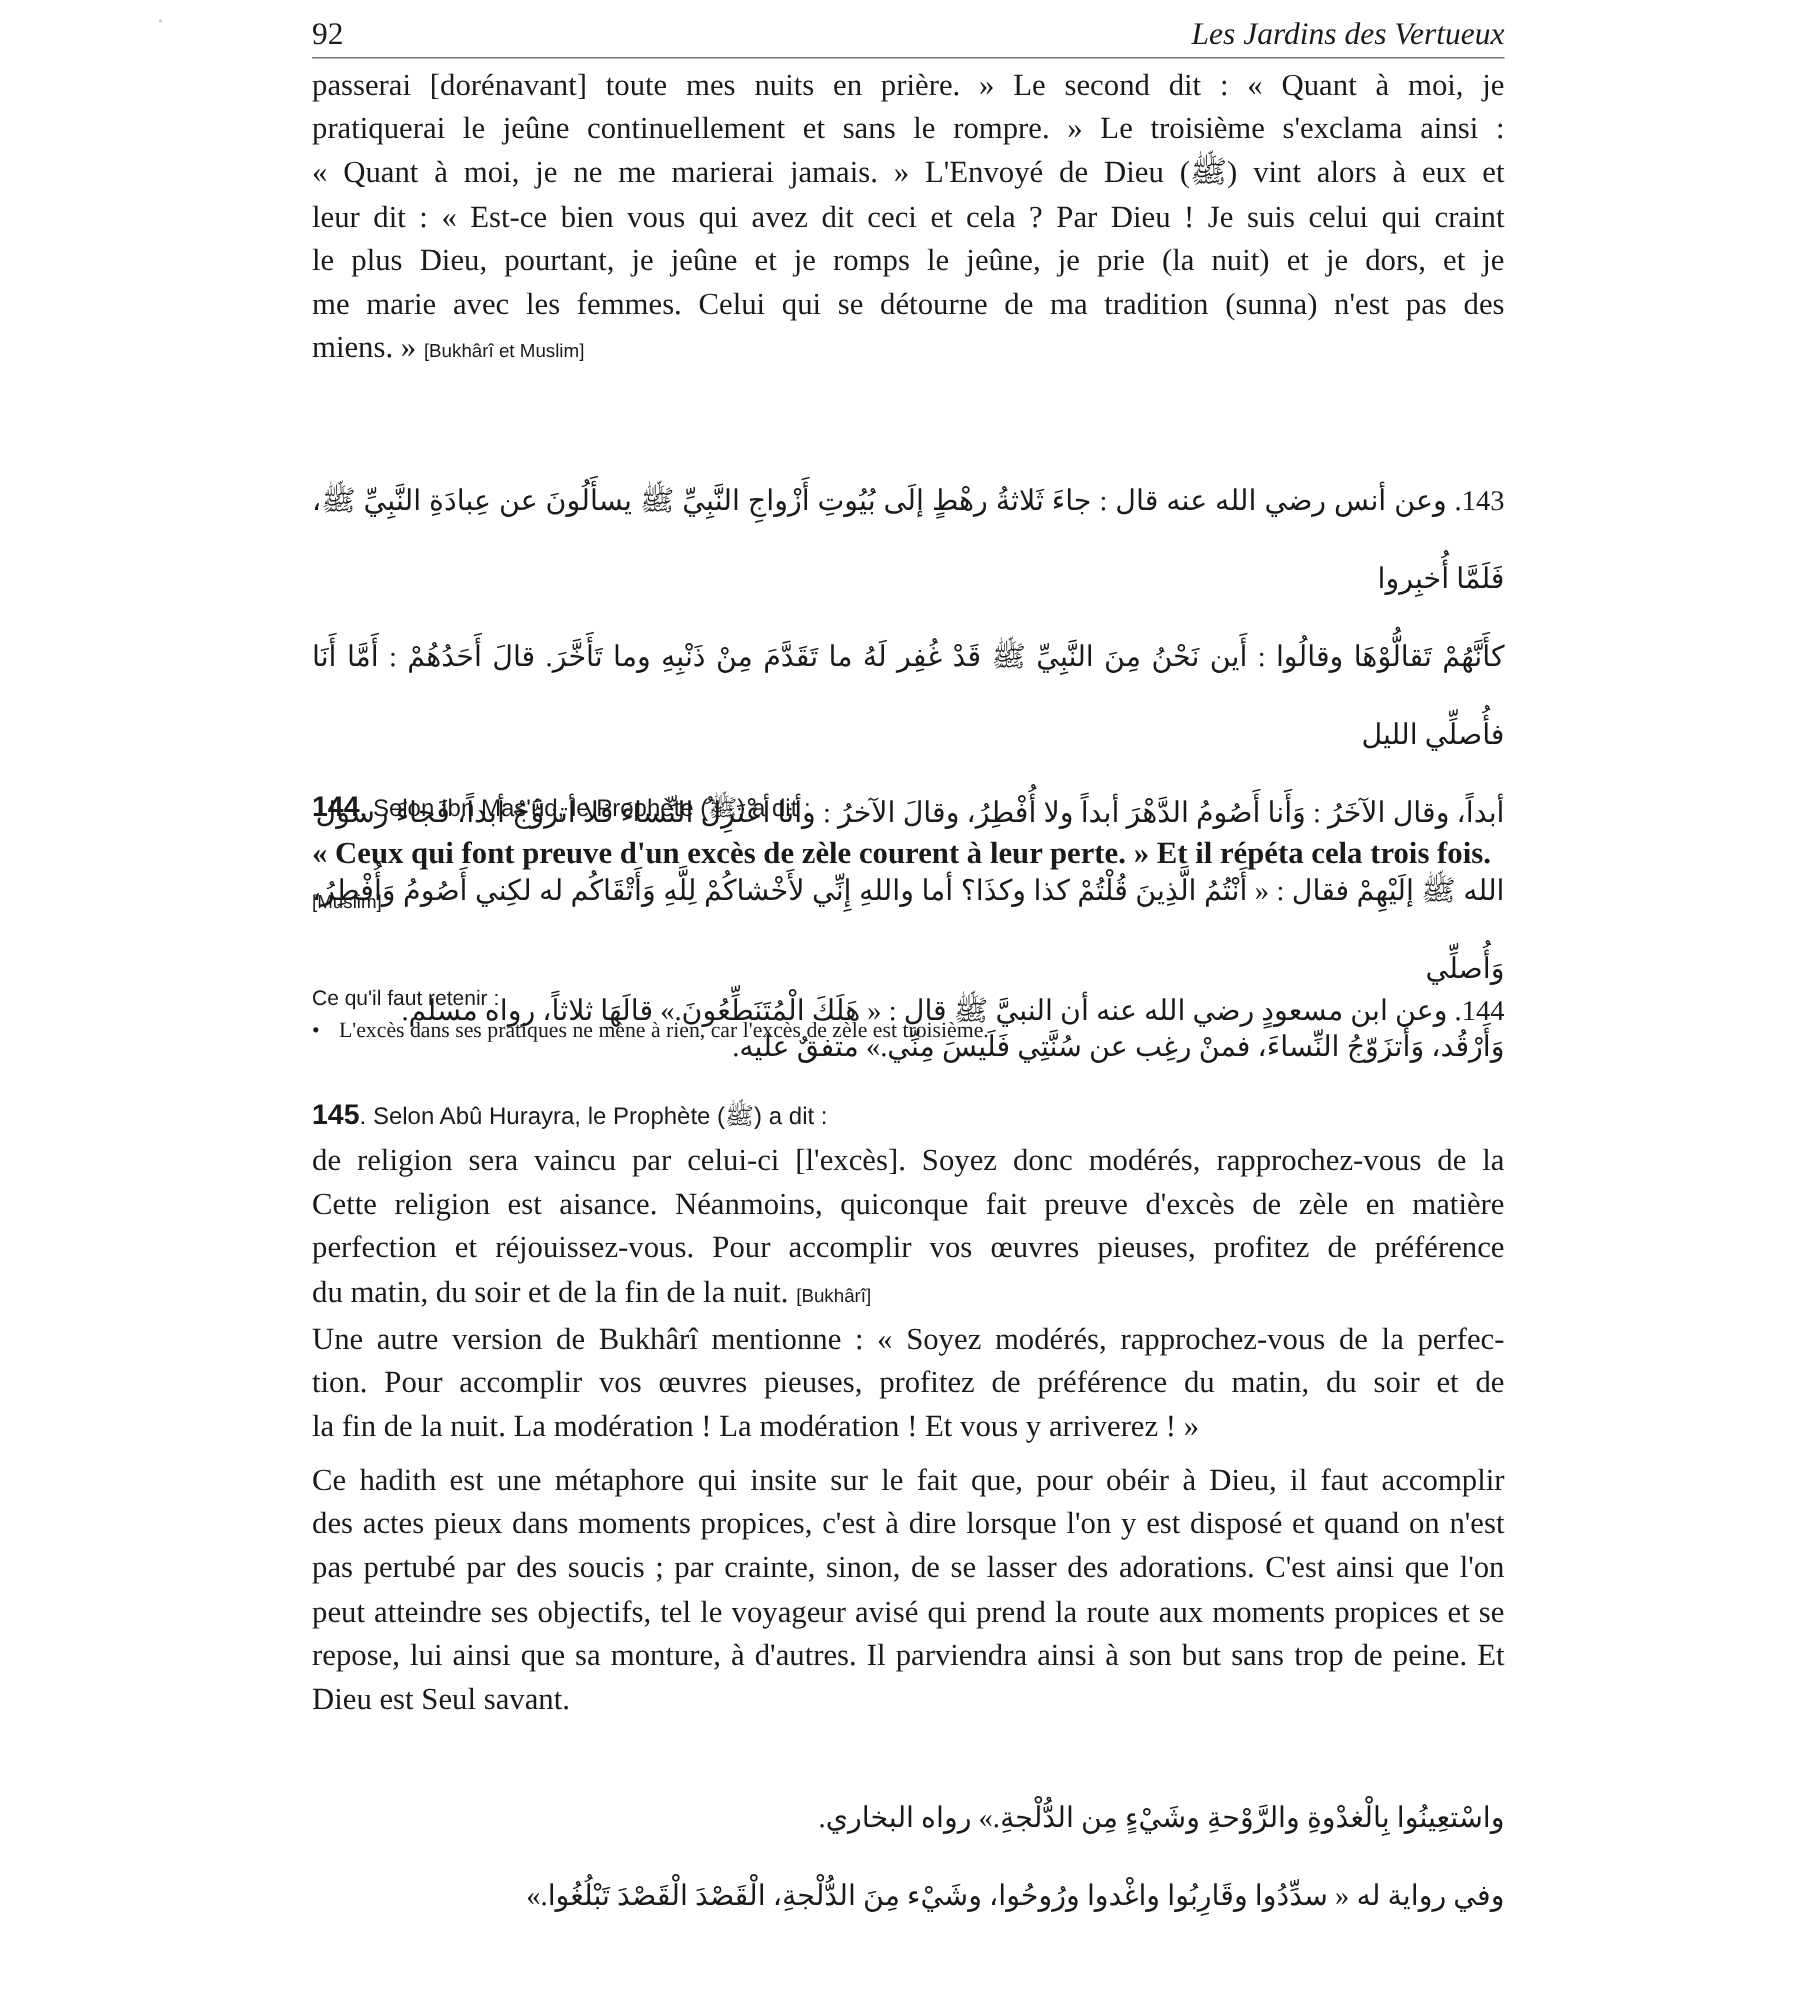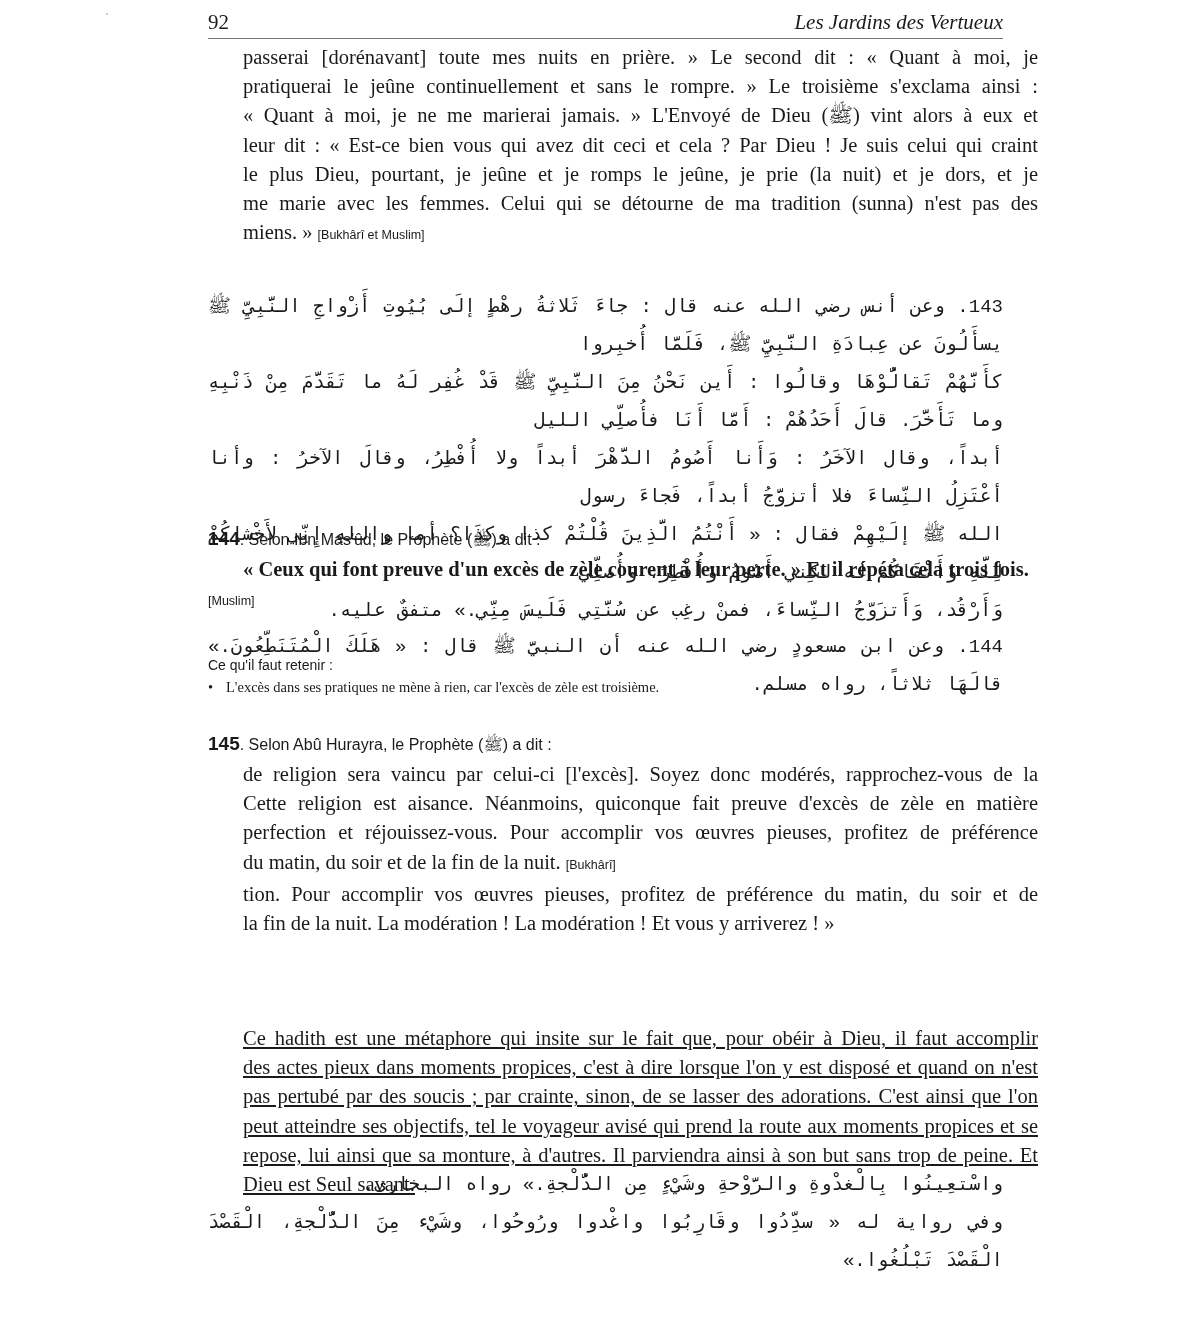--- a/index.html
+++ b/index.html
@@ -3,24 +3,24 @@
   <meta charset="utf-8">
   <style>
     html, body { margin: 0; padding: 0; background: #ffffff; }
     body { width: 1200px; height: 1328px; position: relative; overflow: hidden; color: #1a1a1a; }
     .page { position: absolute; left: 208px; top: 0; width: 795px; }
     .header { position: absolute; left: 0; top: 8px; width: 795px; height: 28px;
       font-family: "Liberation Serif", serif; font-size: 21px; }
     .header .pn { position: absolute; left: 0; top: 2px; }
     .header .rt { position: absolute; right: 0; top: 2px; font-style: italic; }
     .rule { position: absolute; left: 0; top: 38px; width: 795px; height: 0; border-top: 1.5px solid #777; }
-    .serif { font-family: "Liberation Serif", serif; font-size: 20.5px; line-height: 29.2px; text-align: justify; margin-left: 35px; }
+    .serif { font-family: "Liberation Serif", serif; font-size: 20.5px; line-height: 29.2px; text-align: justify; }
     .sans-small { font-family: "Liberation Sans", sans-serif; font-size: 12.5px; }
     .blk { position: absolute; left: 0; width: 795px; }
-    .ar { font-family: Liberation Mono, monospace; direction: rtl; text-align: justify; text-align-last: right; font-size: 19px; line-height: 38px; unicode-bidi: plaintext; }
+    .ar { font-family: Liberation Serif, serif; direction: rtl; text-align: justify; text-align-last: right; font-size: 19px; line-height: 52px; unicode-bidi: plaintext; margin-top: 21px; }
     .hadith-head { font-family: "Liberation Sans", sans-serif; font-size: 16px; }
     .hadith-head b { font-size: 19px; }
     .retenir-title { font-family: "Liberation Sans", sans-serif; font-size: 14px; }
     .bullet-item { font-family: "Liberation Serif", serif; font-size: 14.5px; padding-left: 18px; position: relative; }
     .bullet-item .dot { position: absolute; left: 0; top: 0; }
     .jl { text-align-last: justify; }
     .speck { position: absolute; width: 2px; height: 2px; background: #ccc; }
   </style>
 </head>
 <body>
@@ -78,25 +78,26 @@
     <b>145</b><span>. Selon Abû Hurayra, le Prophète (ﷺ) a dit :</span>
   </div>
   <div class="blk serif" style="top:760px;">
     <div class="jl">de religion sera vaincu par celui-ci [l'excès]. Soyez donc modérés, rapprochez-vous de la</div>
     <div class="jl">Cette religion est aisance. Néanmoins, quiconque fait preuve d'excès de zèle en matière</div>
     <div class="jl">perfection et réjouissez-vous. Pour accomplir vos œuvres pieuses, profitez de préférence</div>
     <div>
       <span>du matin, du soir et de la fin de la nuit.</span>
       <span class="sans-small">[Bukhârî]</span>
     </div>
+    <div class="jl">Une autre version de Bukhârî mentionne : « Soyez modérés, rapprochez-vous de la perfec-</div>
     <div class="jl">tion. Pour accomplir vos œuvres pieuses, profitez de préférence du matin, du soir et de</div>
     <div>la fin de la nuit. La modération ! La modération ! Et vous y arriverez ! »</div>
   </div>
 
-  <div class="blk serif" style="top:1024px;text-decoration:underline;">
+  <div class="blk serif" style="top:973px;">
     <div class="jl">Ce hadith est une métaphore qui insite sur le fait que, pour obéir à Dieu, il faut accomplir</div>
     <div class="jl">des actes pieux dans moments propices, c'est à dire lorsque l'on y est disposé et quand on n'est</div>
     <div class="jl">pas pertubé par des soucis ; par crainte, sinon, de se lasser des adorations. C'est ainsi que l'on</div>
     <div class="jl">peut atteindre ses objectifs, tel le voyageur avisé qui prend la route aux moments propices et se</div>
     <div class="jl">repose, lui ainsi que sa monture, à d'autres. Il parviendra ainsi à son but sans trop de peine. Et</div>
     <div>Dieu est Seul savant.</div>
   </div>
 
   <div class="blk ar" style="top:1166px;">
     <div style="text-align-last:right;">واسْتعِينُوا بِالْغدْوةِ والرَّوْحةِ وشَيْءٍ مِن الدُّلْجةِ.» رواه البخاري.</div>

